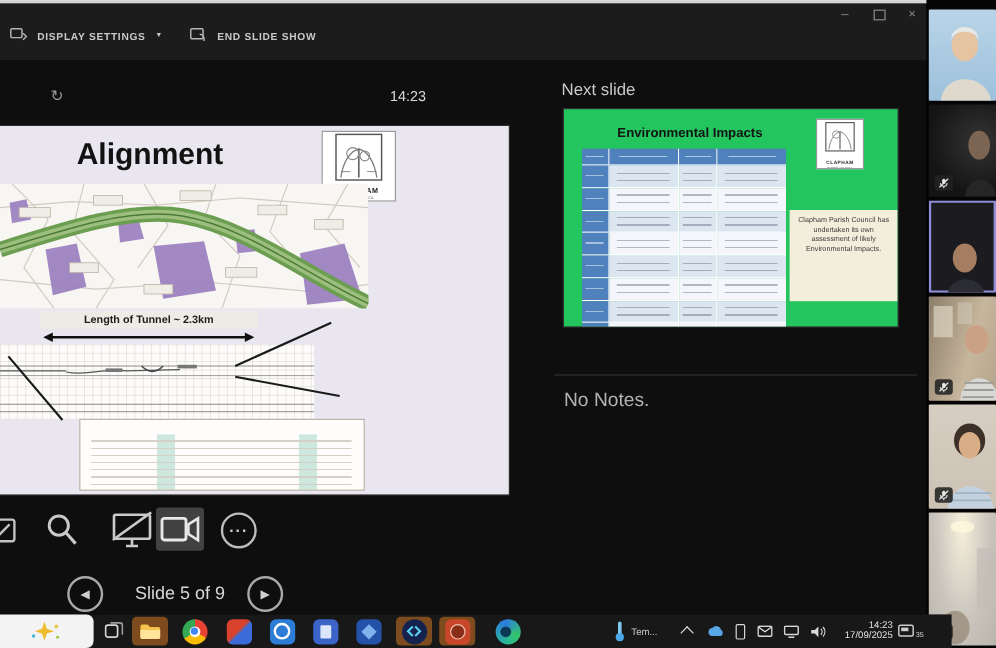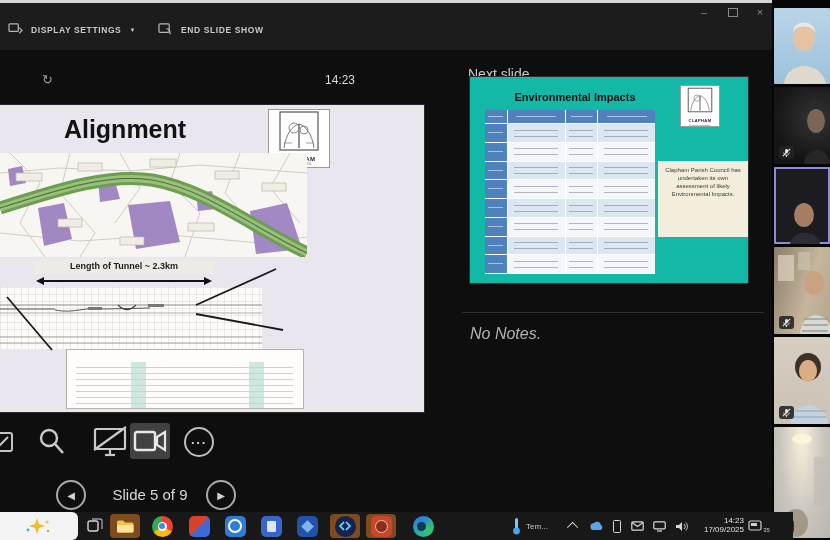--- a/index.html
+++ b/index.html
@@ -30,39 +30,39 @@
   
   .tool{display:flex;align-items:center;justify-content:center;}
   .tool-selected{background:#414141;border-radius:3px;}
   .more-circle{width:26px;height:26px;border:2px solid #bdbdbd;border-radius:50%;color:#d8d8d8;
                font-size:13px;font-weight:bold;display:flex;align-items:center;justify-content:center;letter-spacing:1px;}
   .nav-circle{width:26px;height:26px;border:2px solid #a9a9a9;border-radius:50%;color:#cfcfcf;
               font-size:10px;display:flex;align-items:center;justify-content:center;}
   .nav-counter{color:#d8d8d8;font-size:15px;}
   
   .panel-h{color:#c9c9c9;font-size:14px;}
-  .thumb{left:470px;top:77px;width:278px;height:206px;background:#14b8a6;box-shadow:0 0 0 1px #2e2e2e;overflow:hidden;}
+  .thumb{left:470px;top:91px;width:278px;height:181px;background:#22c55e;box-shadow:0 0 0 1px #2e2e2e;overflow:hidden;}
   .thumb-title{font-size:11px;font-weight:bold;color:#141414;text-align:center;}
   .ntable{display:flex;flex-direction:column;}
   .trow{display:flex;flex:1;}
   .thead{background:#4f81bd;}
   .tc{border-right:1px solid #fff;border-bottom:1px solid #fff;
       background-image:repeating-linear-gradient(to bottom,transparent 0 3px,rgba(70,80,100,.38) 3px 4px,transparent 4px 6px);
       background-size:78% 70%;background-position:center;background-repeat:no-repeat;}
   .thead .tc{background-color:#4f81bd;
       background-image:repeating-linear-gradient(to bottom,transparent 0 3px,rgba(255,255,255,.55) 3px 4px,transparent 4px 6px);
       background-size:70% 55%;}
   .tc1{width:22px;background-color:#4f81bd !important;
       background-image:repeating-linear-gradient(to bottom,transparent 0 3px,rgba(255,255,255,.5) 3px 4px,transparent 4px 6px);
       background-size:70% 45%;background-position:center;background-repeat:no-repeat;}
   .tc2{flex:1.8;}.tc3{flex:1;}.tc4{flex:1.8;border-right:none;}
   .trow:nth-child(even) .tcd{background-color:#dce6f1;}
   .trow:nth-child(odd) .tcd{background-color:#f4f6fb;}
   .notebox{background:#f3eedb;color:#3a3a3a;font-size:6px;line-height:8px;text-align:center;}
-  .no-notes{color:#b3b3b3;font-size:16px;font-style:italic;}
+  .no-notes{color:#b3b3b3;font-size:16px;}
   .hr-div{background:#303030;height:1px;}
   
   .vstrip{left:772px;top:0;width:58px;height:540px;background:#050505;}
   .vtile{left:2px;width:56px;border-radius:1px;overflow:hidden;}
   .mute{position:absolute;left:5px;bottom:5px;width:15px;height:13px;background:rgba(35,35,35,.88);
         border-radius:3px;display:flex;align-items:center;justify-content:center;}
   
   .taskbar{left:0;top:512px;width:793px;height:28px;background:#181818;}
   .tb-item{top:514px;height:24px;display:flex;align-items:center;justify-content:center;}
   .hl{background:#7d4b1d;border-radius:4px;}

